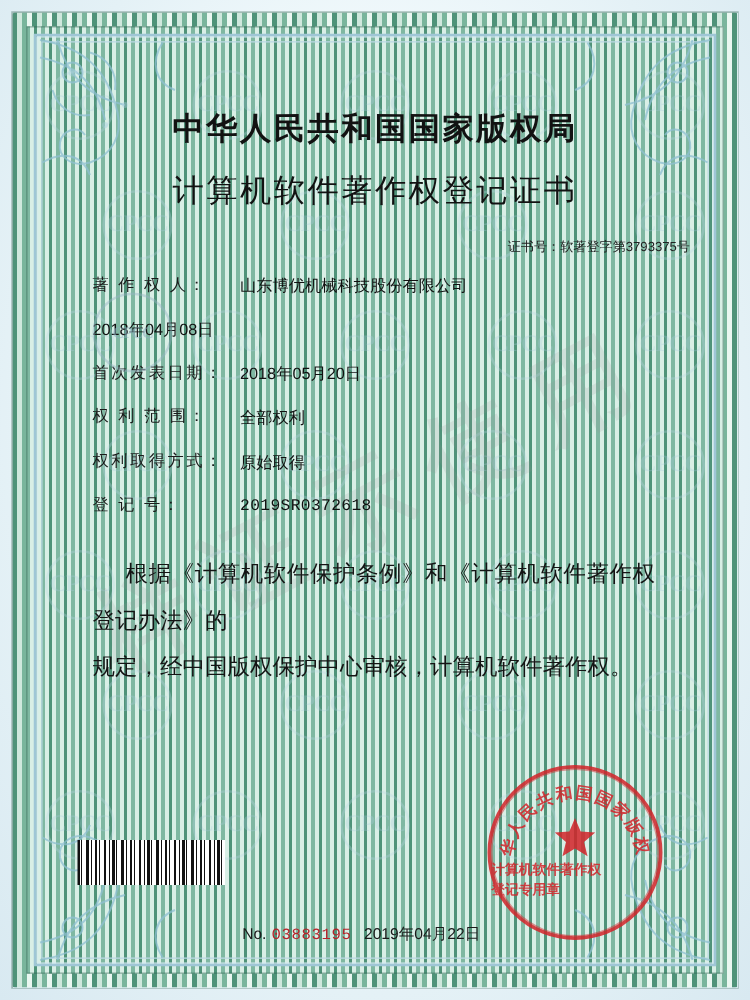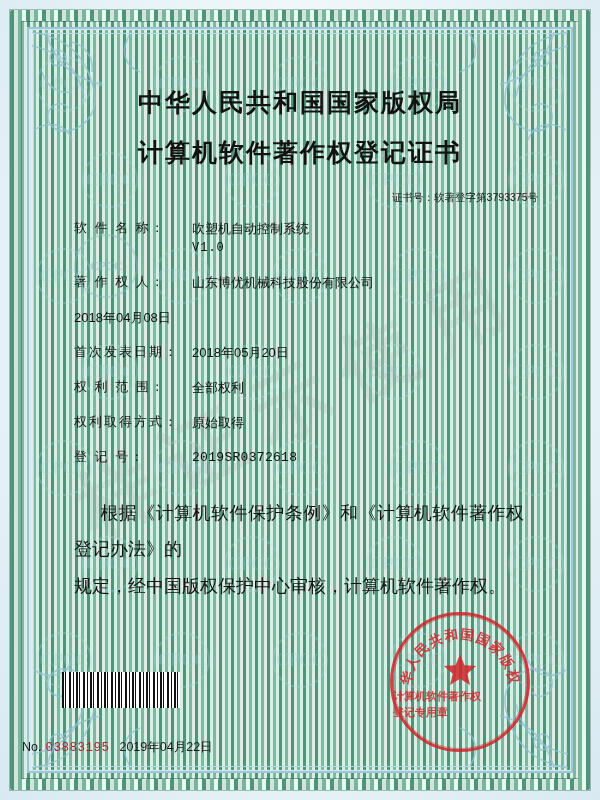--- a/index.html
+++ b/index.html
@@ -125,30 +125,29 @@
   .title-main {
     font-family: "Liberation Serif", serif;
     font-size: 25px;
     font-weight: bold;
     letter-spacing: 2px;
     color: #121212;
   }
   .title-sub {
     font-family: "Liberation Serif", serif;
     font-size: 25px;
-    font-weight: bold;
+    font-weight: normal;
     letter-spacing: 2px;
     margin-top: 17px;
     color: #121212;
   }
   .cert-no {
     text-align: right;
     font-size: 10.5px;
     margin-top: 22px;
-    padding-right: 14px;
     color: #222;
     font-family: "Liberation Sans", sans-serif;
   }
 
   .fields { margin-top: 14px; padding-left: 26px; }
   .field-row {
     display: flex;
     align-items: flex-start;
     margin-bottom: 15px;
     font-size: 13px;
@@ -247,21 +246,21 @@
     line-height: 1.45;
     font-weight: bold;
   }
 
   
   .footer {
     position: absolute;
     left: 22px; right: 22px;
     bottom: 44px;
     display: flex;
-    justify-content: flex-start;
+    justify-content: center;
     align-items: baseline;
     font-size: 12.5px;
   }
   .footer .no {
     font-family: "Liberation Sans", sans-serif;
     color: #1a1a1a;
   }
   .footer .no b {
     font-family: "Liberation Mono", monospace;
     color: #b8232a;
@@ -420,27 +419,20 @@
     </div>
 
     <div class="cert-no">
       <span>证书号：</span><span>软著登字第3793375号</span>
     </div>
 
     <div class="cpcc">CPCC</div>
 
     <div class="fields">
 
-      <div class="field-row">
-        <div class="field-label">软 件 名 称：</div>
-        <div class="field-value">
-          <span>吹塑机自动控制系统</span>
-          <span class="ver">V1.0</span>
-        </div>
-      </div>
 
       <div class="field-row">
         <div class="field-label">著 作 权 人：</div>
         <div class="field-value">山东博优机械科技股份有限公司</div>
       </div>
 
       <div class="field-row">
         <div class="field-value">2018年04月08日</div>
       </div>
 

